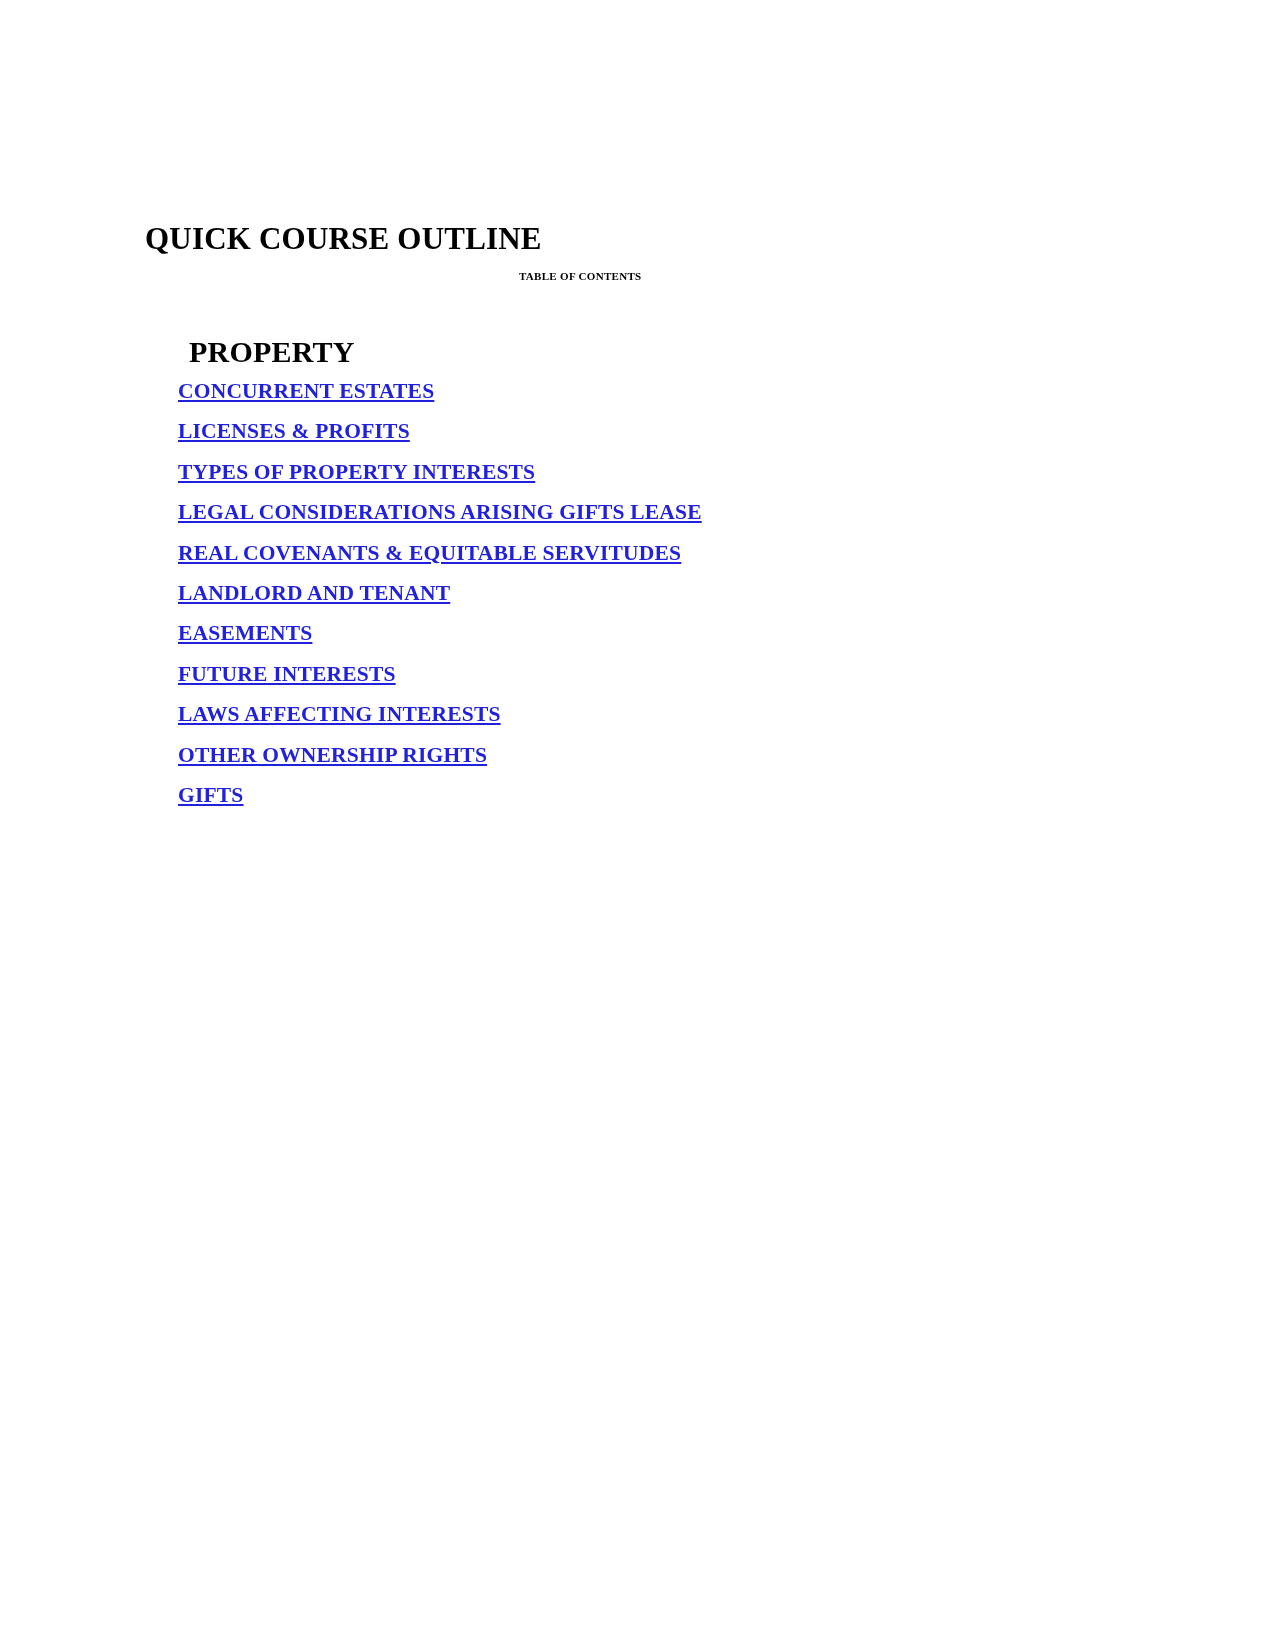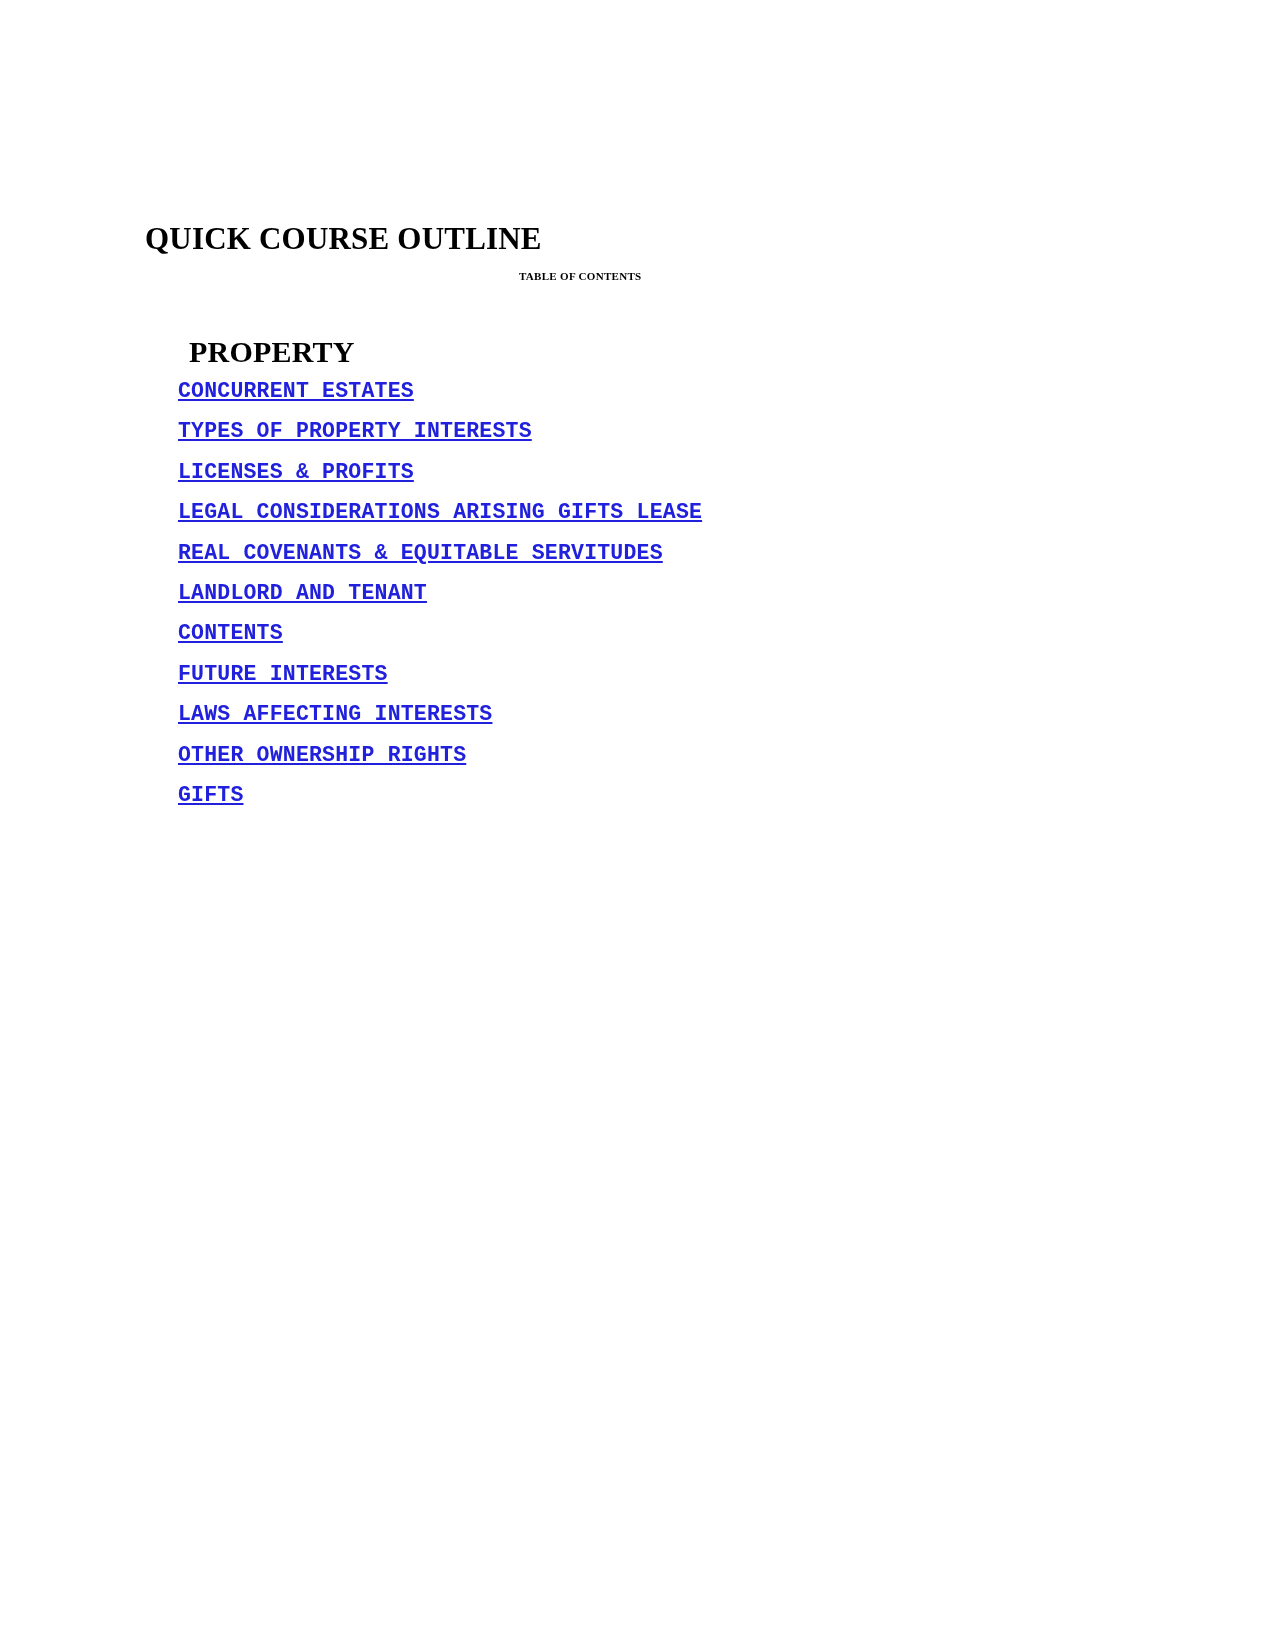--- a/index.html
+++ b/index.html
@@ -52,21 +52,20 @@
     margin-left: 44px;
   }
   .toc-list {
     position: absolute;
     left: 178px;
     top: 374px;
     width: 900px;
     margin: 0;
     padding: 0;
     list-style: none;
-    font-family: Liberation Mono, monospace;
   }
   .toc-list li {
     height: 40.4px;
     line-height: 34px;
     margin: 0;
     padding: 0;
   }
   .toc-link {
     font-size: 21.5px;
     font-weight: bold;
@@ -87,36 +86,36 @@
 
   <div class="toc-label">TABLE OF CONTENTS</div>
 
   <h2 class="section-title">PROPERTY</h2>
 
   <ul class="toc-list">
     <li>
       <a class="toc-link">CONCURRENT ESTATES</a>
     </li>
     <li>
-      <a class="toc-link">TYPES OF PROPERTY INTERESTS</a>
+      <a class="toc-link">LICENSES &amp; PROFITS</a>
     </li>
     <li>
-      <a class="toc-link">LICENSES &amp; PROFITS</a>
+      <a class="toc-link">TYPES OF PROPERTY INTERESTS</a>
     </li>
     <li>
       <a class="toc-link">LEGAL CONSIDERATIONS ARISING GIFTS LEASE</a>
     </li>
     <li>
       <a class="toc-link">REAL COVENANTS &amp; EQUITABLE SERVITUDES</a>
     </li>
     <li>
       <a class="toc-link">LANDLORD AND TENANT</a>
     </li>
     <li>
-      <a class="toc-link">CONTENTS</a>
+      <a class="toc-link">EASEMENTS</a>
     </li>
     <li>
       <a class="toc-link">FUTURE INTERESTS</a>
     </li>
     <li>
       <a class="toc-link">LAWS AFFECTING INTERESTS</a>
     </li>
     <li>
       <a class="toc-link">OTHER OWNERSHIP RIGHTS</a>
     </li>

